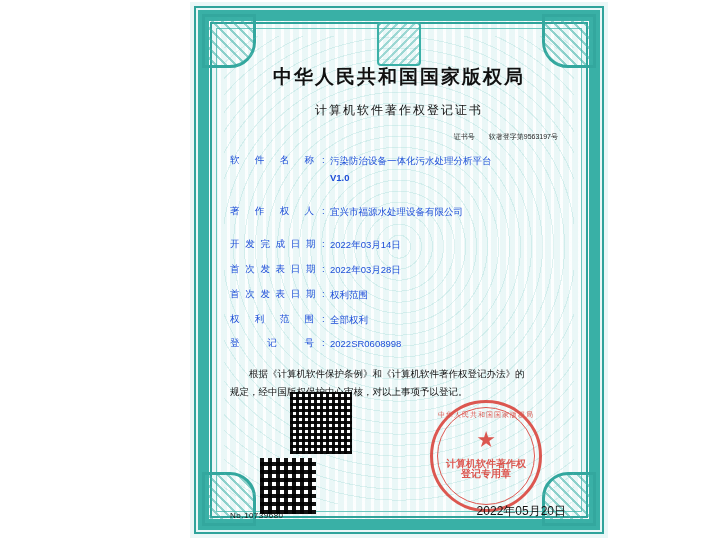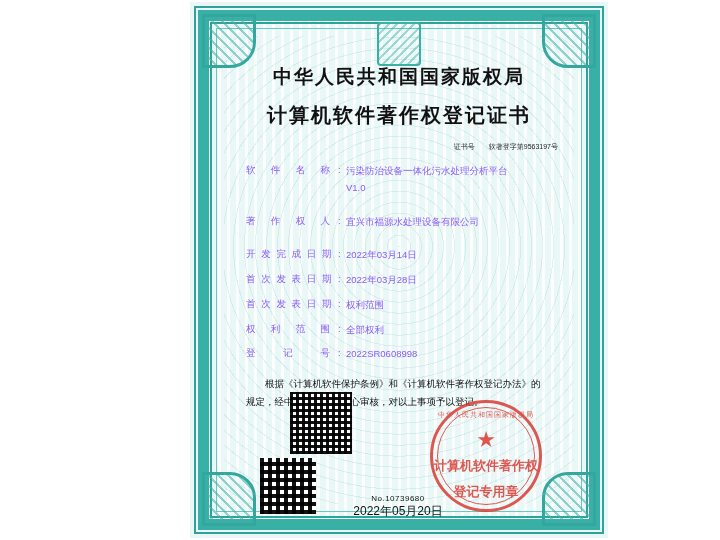--- a/index.html
+++ b/index.html
@@ -111,42 +111,41 @@
   }
 
   .title-block { text-align: center; color: #111; }
   .title-main {
     font-size: 19px;
     letter-spacing: 2px;
     margin-top: 10px;
     font-weight: bold;
   }
   .title-sub {
-    font-size: 20px;
+    font-size: 12px;
     letter-spacing: 2px;
     margin-top: 12px;
-    font-weight: bold;
+    font-weight: normal;
   }
 
   .cert-no-row {
     margin-top: 13px;
     display: flex;
     justify-content: flex-end;
     align-items: baseline;
     gap: 14px;
     font-size: 7px;
     color: #222;
     padding-right: 10px;
   }
 
   .fields {
     margin-top: 12px;
-    padding-left: 16px;
     padding-right: 10px;
-    color: #8b5cf6;
+    color: #1d4ed8;
   }
   .field-row {
     display: flex;
     align-items: flex-start;
     margin-bottom: 11px;
     font-size: 9.5px;
   }
   .field-label {
     width: 86px;
     flex: none;
@@ -154,27 +153,26 @@
     text-align: justify;
     text-align-last: justify;
     padding-right: 6px;
   }
   .field-label.narrow {
     letter-spacing: 0.5px;
     text-align-last: justify;
   }
   .field-colon { width: 8px; flex: none; }
   .field-value { flex: 1; line-height: 1.45; }
-  .field-value .line2 { display: block; margin-top: 3px; }
+  .field-value .line2 { display: block; margin-top: 3px; font-weight: bold; }
 
   .gap-lg { height: 9px; }
 
   .statement {
     margin-top: 14px;
-    padding-left: 16px;
     padding-right: 14px;
     font-size: 9.5px;
     line-height: 1.9;
     color: #111;
     text-align: justify;
   }
   .statement .indent { display: inline-block; width: 19px; }
 
   
   .bottom-area {
@@ -240,38 +238,37 @@
     top: 26px;
     transform: translateX(-50%);
     font-size: 22px;
     line-height: 22px;
     color: #d8342c;
   }
   .seal-line1, .seal-line2, .seal-line3 {
     position: absolute;
     left: 0; right: 0;
     text-align: center;
-    font-size: 13px;
+    font-size: 10px;
     font-weight: bold;
   }
   .seal-line1 { top: 54px; }
-  .seal-line2 { top: 80px; }
+  .seal-line2 { top: 64px; }
 
   
   .footer {
     position: absolute;
     left: 40px;
     right: 42px;
     bottom: 18px;
     display: flex;
     justify-content: space-between;
-    align-items: center;
+    align-items: flex-end;
     font-size: 8px;
     color: #111;
-    flex-direction: column;
   }
   .footer-no { letter-spacing: 0.5px; }
   .footer-date { font-size: 12px; }
 
   
   .top-mark {
     position: absolute;
     left: 362px;
     top: 2px;
     font-size: 6px;

